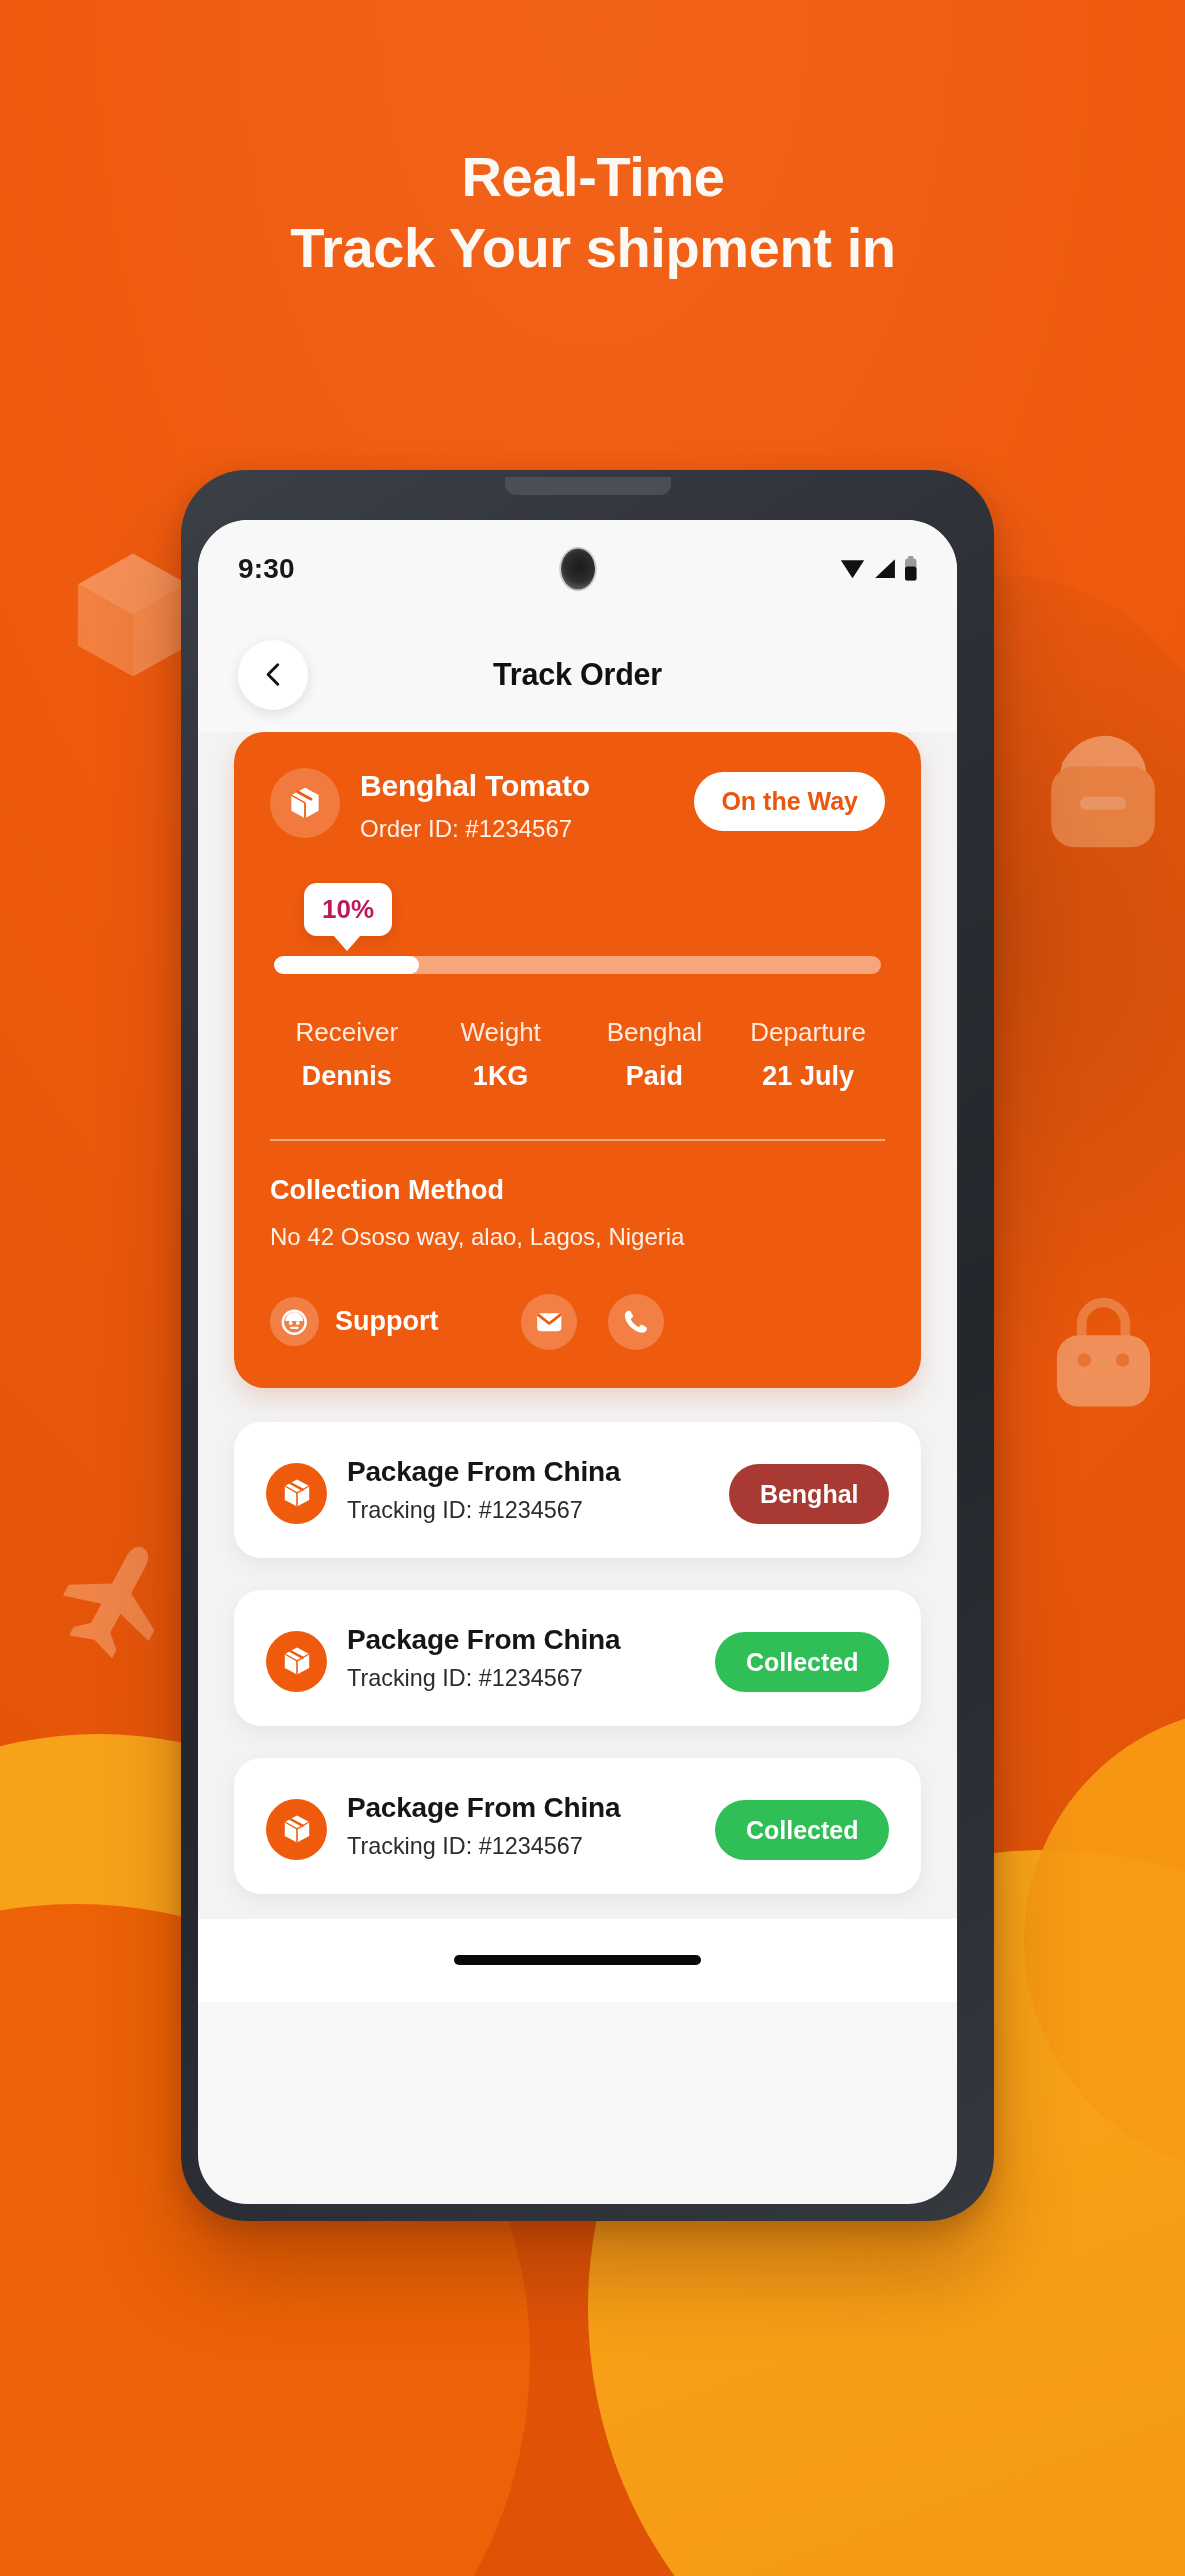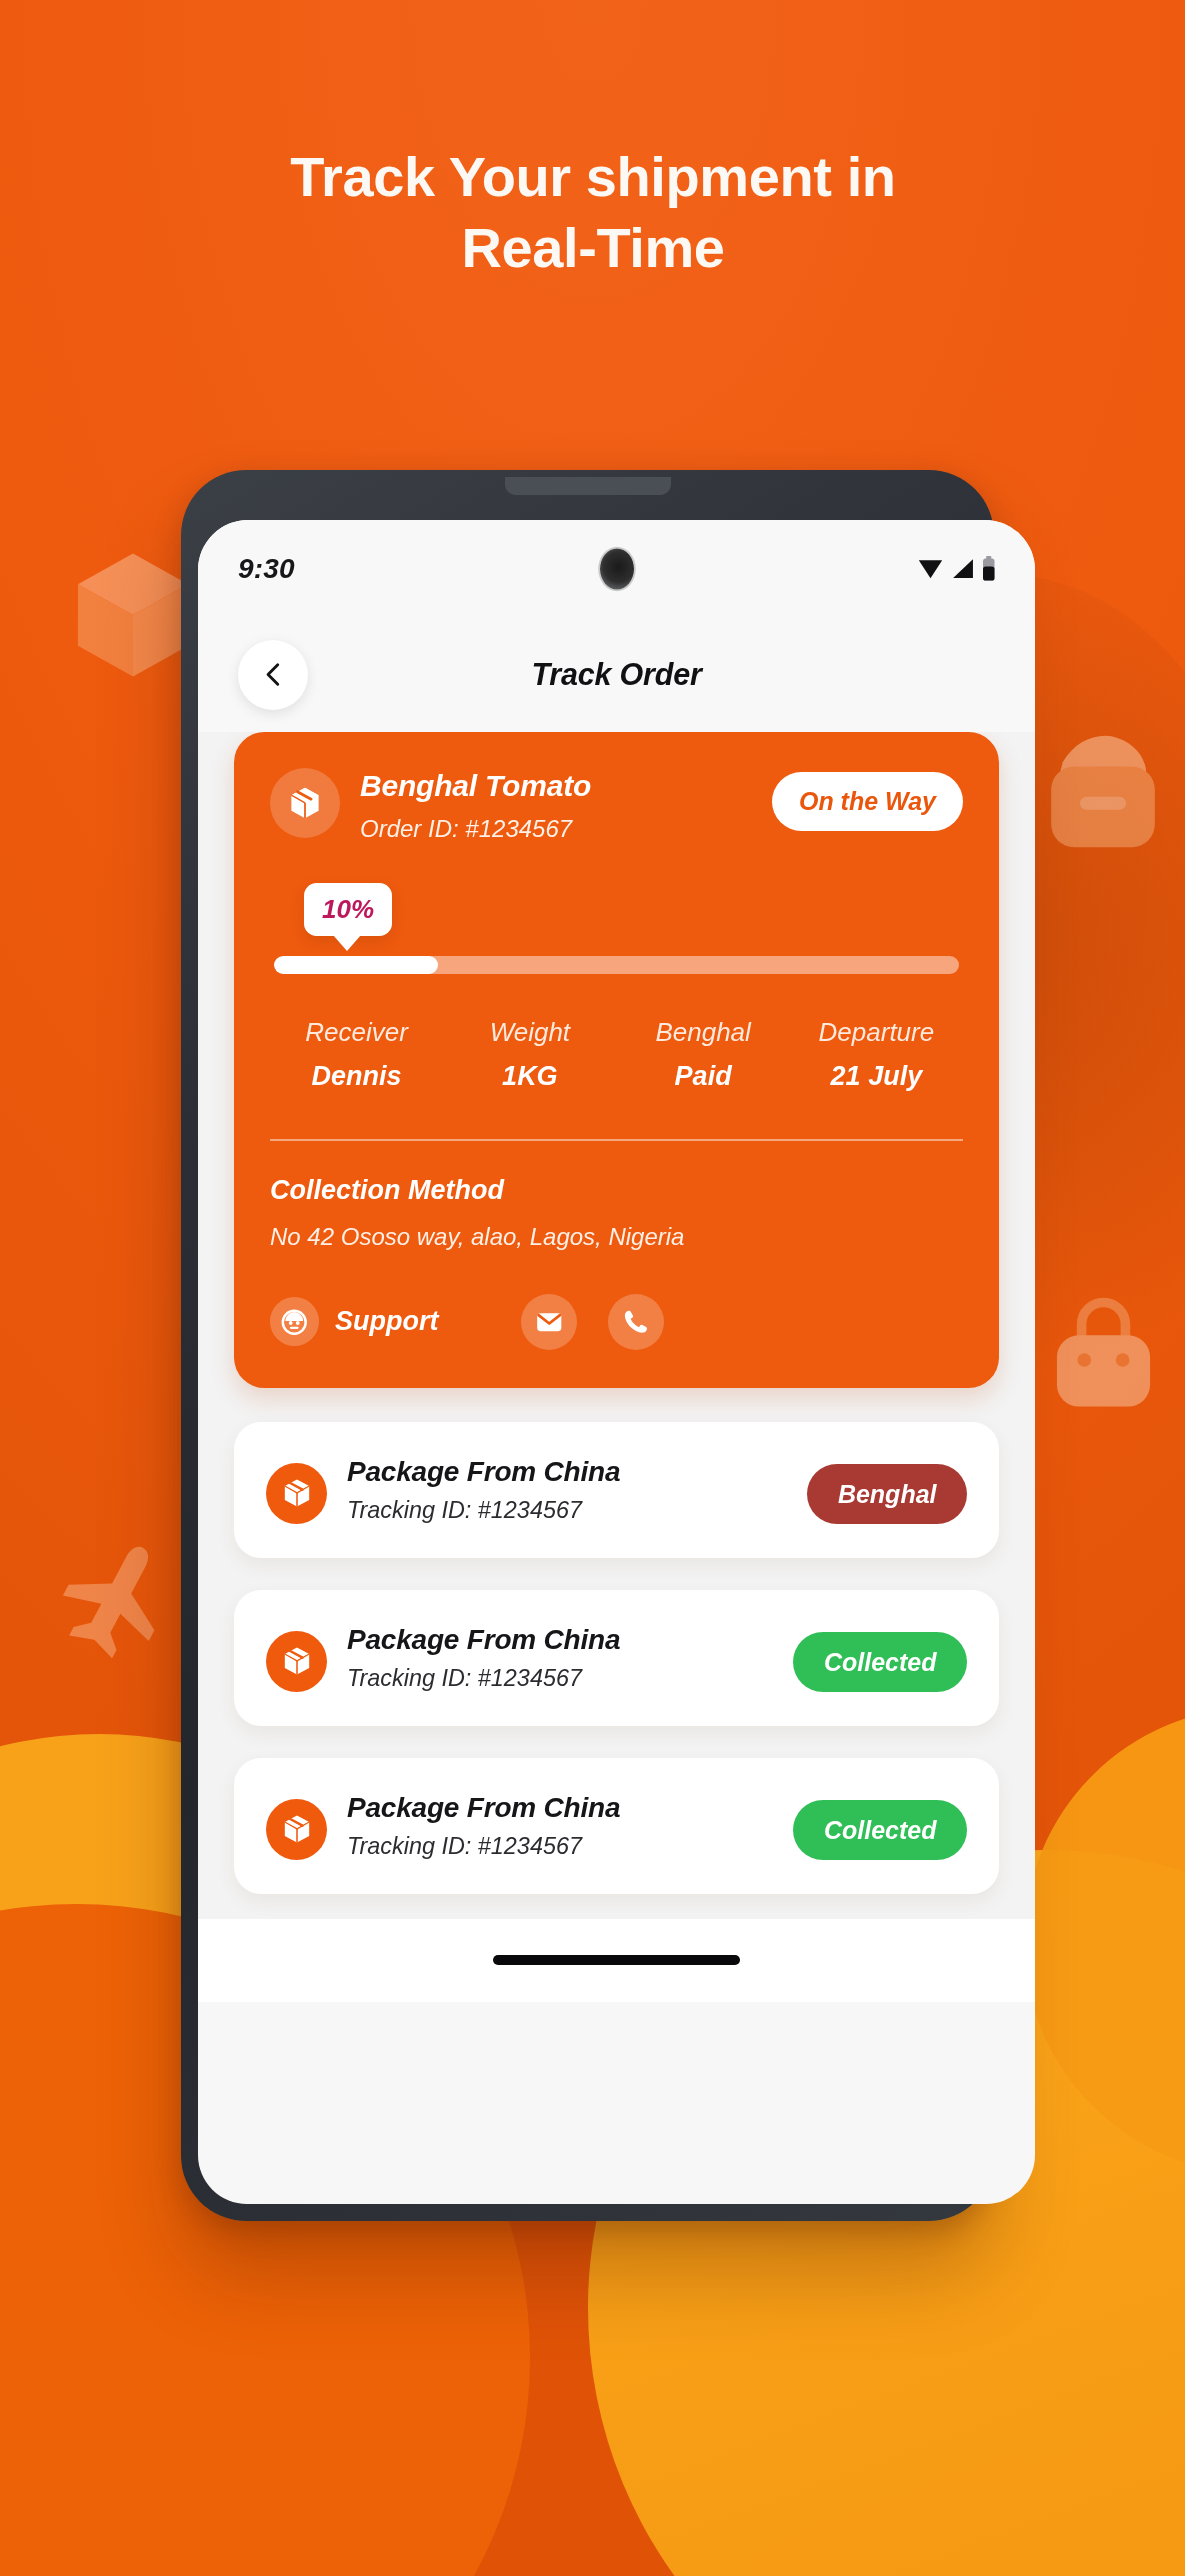--- a/index.html
+++ b/index.html
@@ -76,25 +76,24 @@
     box-shadow: 0 54px 81px rgba(90,30,0,.30), 0 9px 27px rgba(80,25,0,.25);
   }
   .phone-speaker {
     position:absolute; left:50%; transform:translateX(-50%);
     top:7.2px; width:166px; height:18px;
     background:#4A4E55; border-radius:0 0 10.8px 10.8px;
   }
   .screen {
     position:absolute;
     left:17px; top:50px;
-    width:837px; height:1684px;
+    width:759px; height:1684px;
     background:#F7F7F7;
     border-radius:50px 50px 49px 49px;
     overflow:hidden;
-    font-style:italic;
   }
 
   
   .statusbar {
     position:relative;
     height:97px;
     display:flex; align-items:center;
     padding:0 40px;
     background:#F8F8F8;
   }
@@ -299,22 +298,22 @@
   <div class="deco" style="left:54px; top:1527px;">
     <svg width="135" height="135" viewBox="0 0 100 100">
       <g opacity="0.38" transform="rotate(28 50 50)">
         <path d="M48 12 c5 0 8 5 8 12 v22 l28 16 v9 l-28 -8 v16 l10 9 v7 l-18 -6 l-18 6 v-7 l10 -9 v-16 l-28 8 v-9 l28 -16 v-22 c0 -7 3 -12 8 -12 z" fill="#FFD3B0"></path>
       </g>
     </svg>
   </div>
 </div>
 
 <div class="headline">
+  <div>Real-Time</div>
   <div>Track Your shipment in</div>
-  <div>Real-Time</div>
 </div>
 
 <div class="phone">
   <div class="phone-shell">
     <div class="phone-speaker"></div>
 
     <div class="screen">
 
       <div class="statusbar">
         <div class="sb-time">9:30</div>

